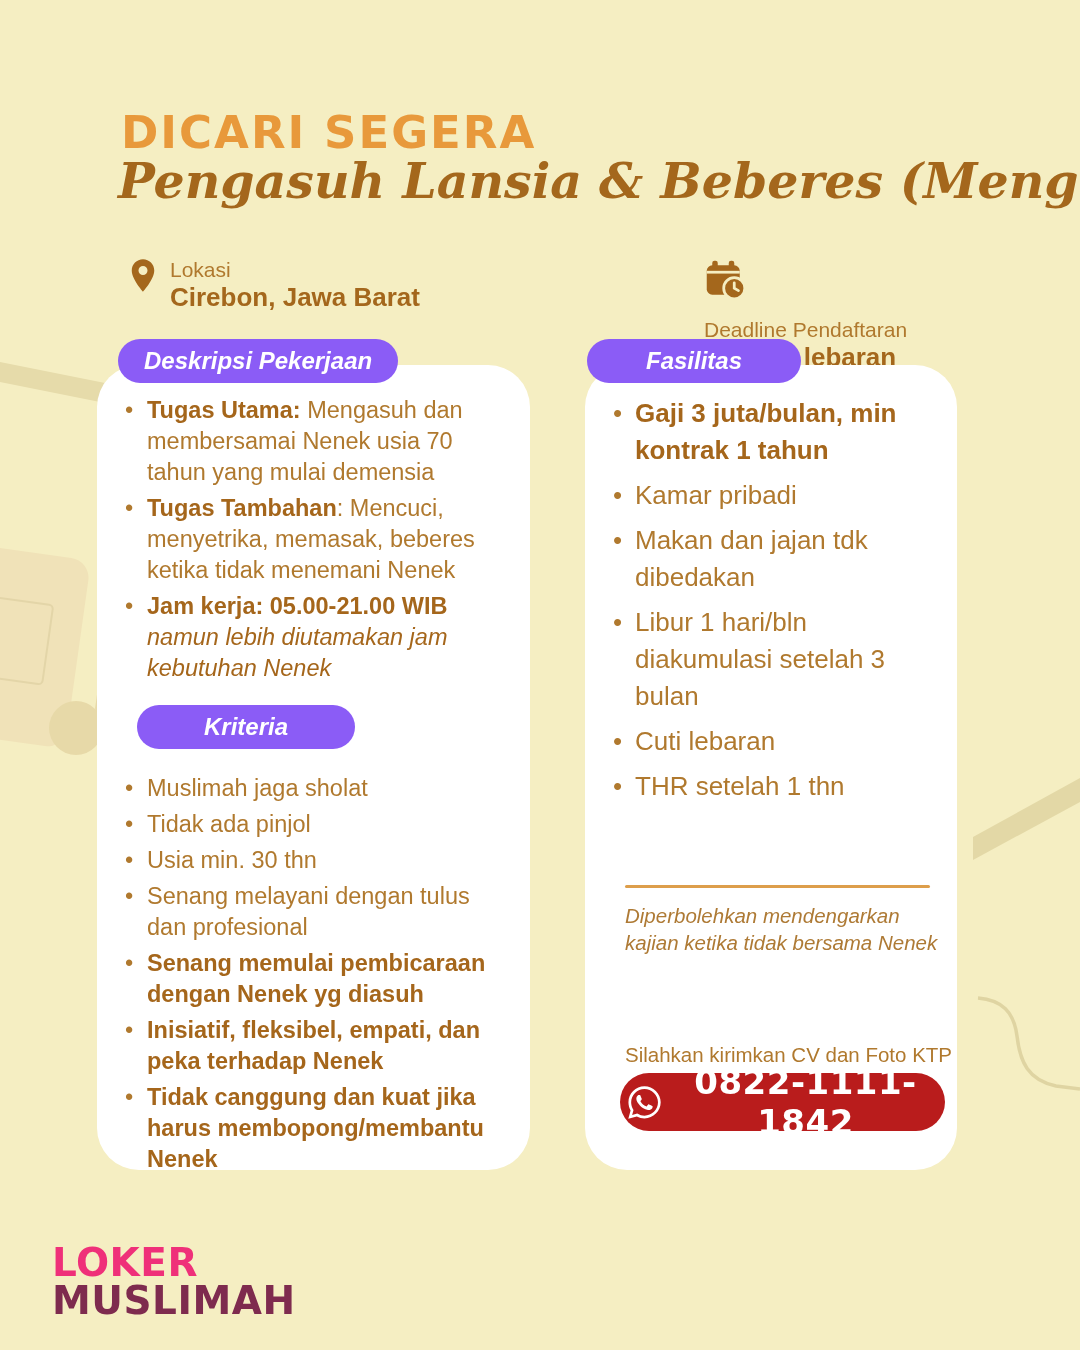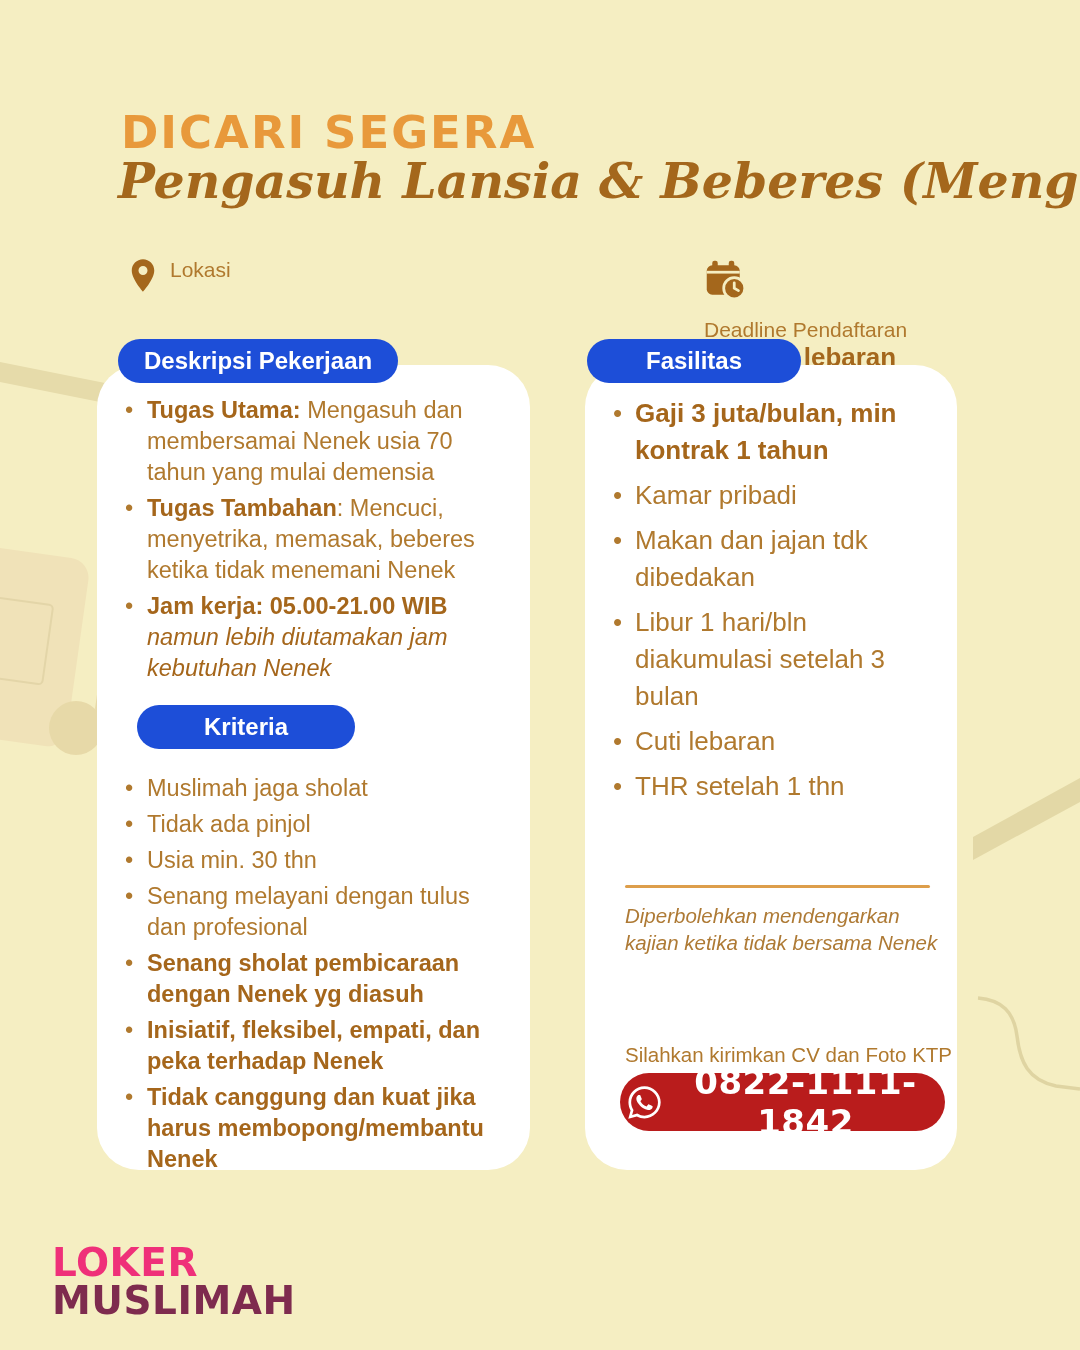--- a/index.html
+++ b/index.html
@@ -22,22 +22,22 @@
   .meta.location{left:128px;top:258px;}
   .meta.deadline{left:704px;top:258px;flex-direction:column;}
   .meta-label{font-size:21px;color:#B0792E;line-height:24px;}
   .meta-value{font-size:26px;font-weight:bold;color:#A4671C;line-height:30px;}
 
   
   .card{position:absolute;top:365px;background:#FFFFFF;border-radius:42px;z-index:2;}
   .card.left{left:97px;width:433px;height:805px;}
   .card.right{left:585px;width:372px;height:805px;}
 
-  .badge{background:#1d4ed8;color:#FFFFFF;font-weight:bold;font-size:24px;
-         padding:8px 26px;border-radius:27px;display:inline-block;white-space:nowrap;}
+  .badge{background:#8b5cf6;color:#FFFFFF;font-weight:bold;font-size:24px;
+         padding:8px 26px;border-radius:27px;display:inline-block;white-space:nowrap;font-style:italic;}
   .badge.top{position:absolute;top:-26px;}
   .card.left .badge.top{left:21px;}
   .card.right .badge.top{left:2px;min-width:162px;text-align:center;}
   .badge.mid{margin:16px 0 24px 20px;min-width:166px;text-align:center;}
 
   .card-inner{padding:30px 18px 0 20px;}
 
   ul.blist{list-style:none;margin:0;padding:0;color:#B0792E;}
   ul.blist li{position:relative;padding-left:30px;margin-bottom:5px;}
   ul.blist li::before{content:"\2022";position:absolute;left:8px;top:0;}
@@ -90,20 +90,21 @@
   <div class="subtitle">Pengasuh Lansia &amp; Beberes (Menginap)</div>
 
   <div class="meta location">
     <span>
       <svg width="30" height="40" viewBox="0 0 24 32">
         <path d="M12 1C7 1 3 5 3 10c0 7 9 17 9 17s9-10 9-17c0-5-4-9-9-9zm0 12.6A3.6 3.6 0 1 1 12 6.4a3.6 3.6 0 0 1 0 7.2z" fill="#A4671C"></path>
       </svg>
     </span>
     <div>
       <div class="meta-label">Lokasi</div>
+      <div class="meta-value">Cirebon, Jawa Barat</div>
     </div>
   </div>
 
   <div class="meta deadline">
     <span>
       <svg width="44" height="44" viewBox="0 0 48 48">
         <rect x="3" y="8" width="36" height="32" rx="6" fill="#A4671C"></rect>
         <rect x="9" y="3" width="6" height="9" rx="2.5" fill="#A4671C"></rect>
         <rect x="27" y="3" width="6" height="9" rx="2.5" fill="#A4671C"></rect>
         <rect x="3" y="14" width="36" height="3" fill="#F5EEC2"></rect>
@@ -124,21 +125,21 @@
           <li><span class="strong">Tugas Utama:</span><span> Mengasuh dan membersamai Nenek usia 70 tahun yang mulai demensia</span></li>
           <li><span class="strong">Tugas Tambahan</span><span>: Mencuci, menyetrika, memasak, beberes ketika tidak menemani Nenek</span></li>
           <li><span class="strong">Jam kerja: 05.00-21.00 WIB</span><div class="em">namun lebih diutamakan jam kebutuhan Nenek</div></li>
         </ul>
       <div class="badge mid">Kriteria</div>
       <ul class="blist desc">
           <li><span>Muslimah jaga sholat</span></li>
           <li><span>Tidak ada pinjol</span></li>
           <li><span>Usia min. 30 thn</span></li>
           <li><span>Senang melayani dengan tulus dan profesional</span></li>
-          <li><span class="strong">Senang sholat pembicaraan dengan Nenek yg diasuh</span></li>
+          <li><span class="strong">Senang memulai pembicaraan dengan Nenek yg diasuh</span></li>
           <li><span class="strong">Inisiatif, fleksibel, empati, dan peka terhadap Nenek</span></li>
           <li><span class="strong">Tidak canggung dan kuat jika harus membopong/membantu Nenek</span></li>
         </ul>
     </div>
   </div>
 
   <div class="card right">
     <div class="badge top">Fasilitas</div>
     <div class="card-inner">
       <ul class="blist fasil">

